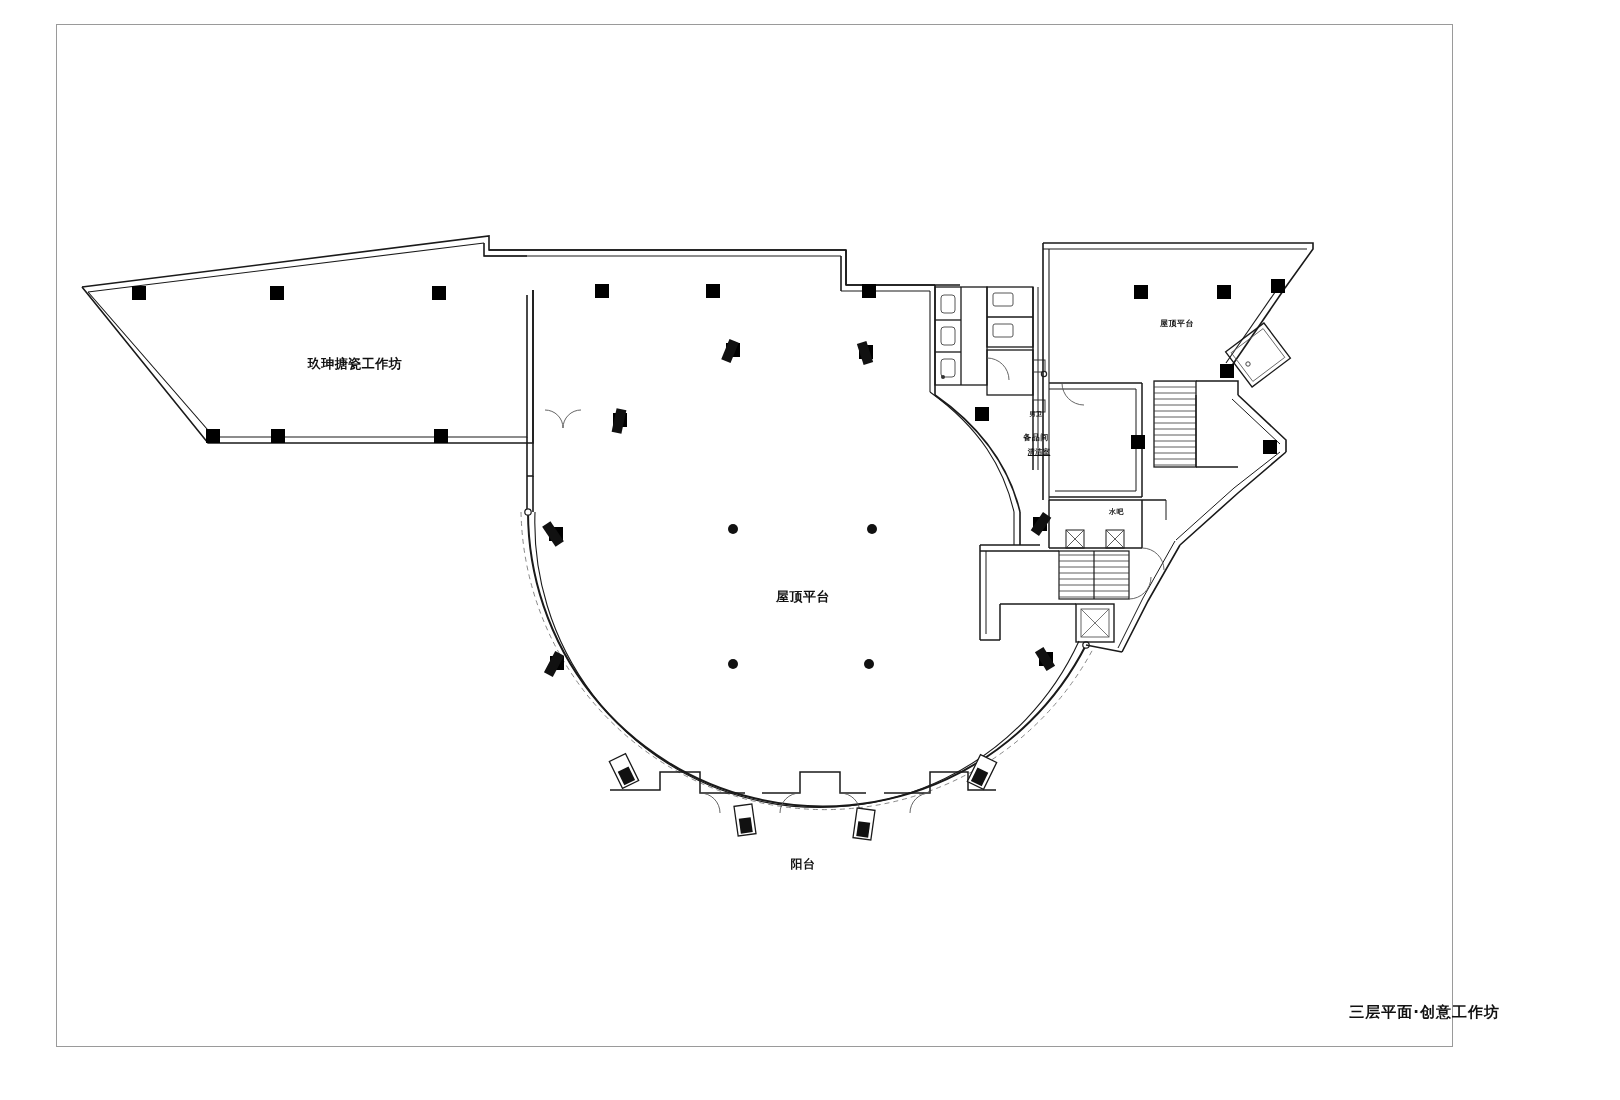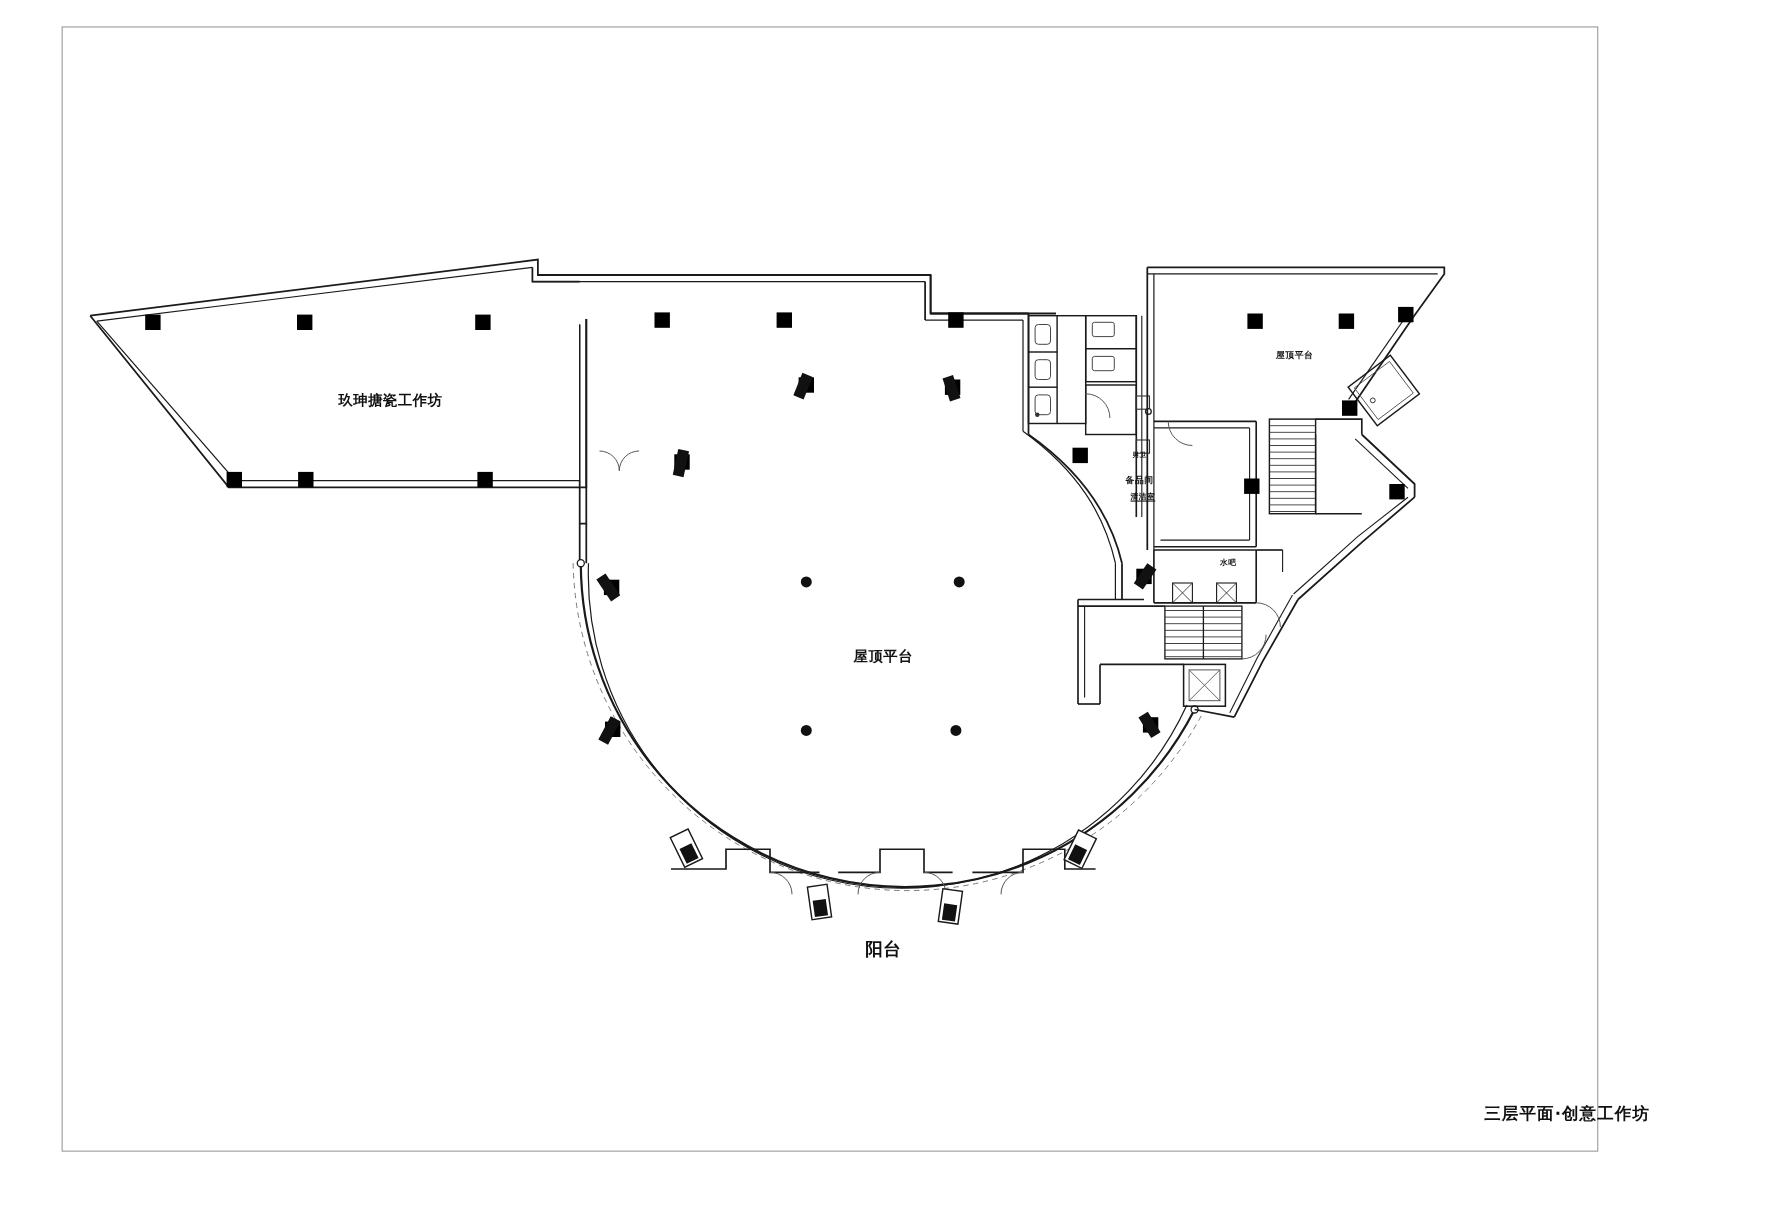--- a/index.html
+++ b/index.html
@@ -265,21 +265,21 @@
 
     <g fill="none" stroke="#555" stroke-width="0.9">
       <path d="M545 410 A 18 18 0 0 1 563 428"></path>
       <path d="M563 428 A 18 18 0 0 1 581 410"></path>
     </g>
   </svg>
 
   <div id="labels-layer">
       <div class="lbl" style="left: 355px; top: 364px; font-size: 13px; transform: translate(-50%, -50%);">玖珅搪瓷工作坊</div>
       <div class="lbl" style="left: 803px; top: 597px; font-size: 13px; transform: translate(-50%, -50%);">屋顶平台</div>
-      <div class="lbl" style="left: 803px; top: 864px; font-size: 16px; transform: translate(-50%, -50%);">阳台</div>
+      <div class="lbl" style="left: 803px; top: 864px; font-size: 12px; transform: translate(-50%, -50%);">阳台</div>
       <div class="lbl" style="left: 1177px; top: 323px; font-size: 8px; transform: translate(-50%, -50%);">屋顶平台</div>
       <div class="lbl" style="left: 1036px; top: 437px; font-size: 8px; transform: translate(-50%, -50%);">备品间</div>
       <div class="lbl" style="left: 1039px; top: 452px; font-size: 7px; transform: translate(-50%, -50%); text-decoration: underline;">清洁室</div>
       <div class="lbl" style="left: 1101px; top: 512px; font-size: 7px; transform: translate(-50%, -50%); padding-left: 31px;">水吧</div>
       <div class="lbl" style="left: 1036px; top: 414px; font-size: 6px; transform: translate(-50%, -50%);">男卫</div>
     </div>
 
   <div id="title-block">三层平面·创意工作坊</div>
 </div>
 

